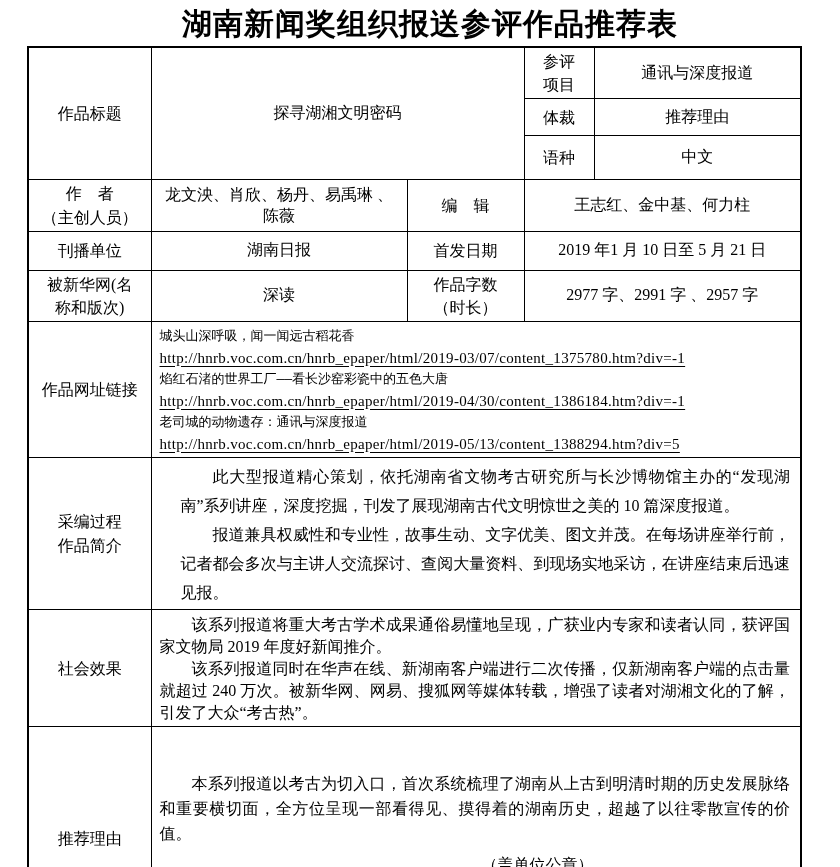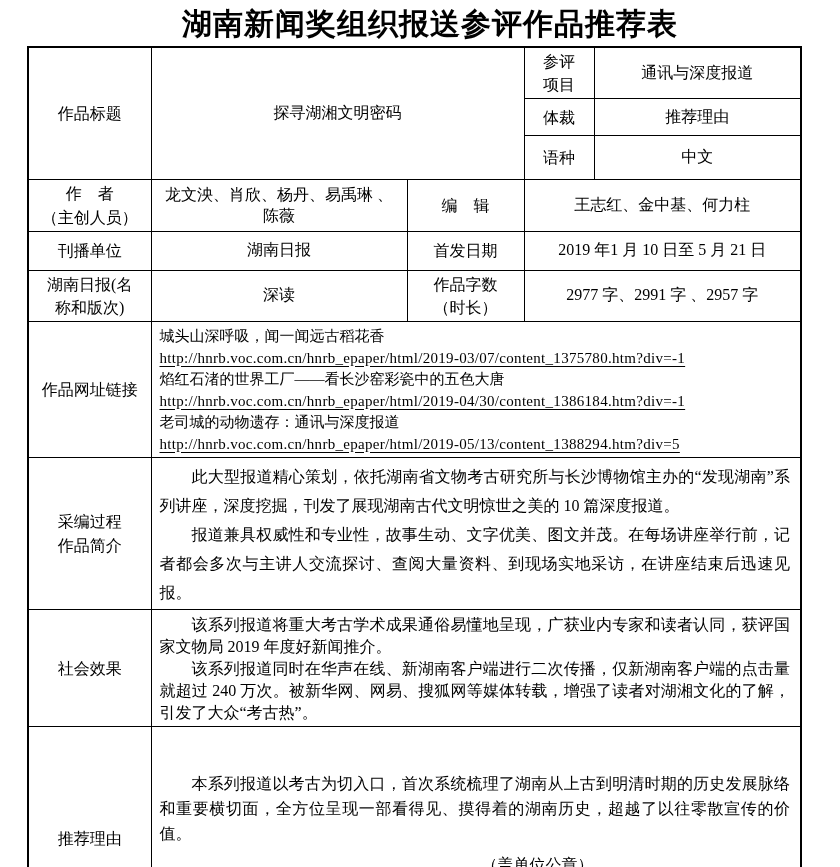--- a/index.html
+++ b/index.html
@@ -40,42 +40,42 @@
     text-align: center;
     vertical-align: middle;
     overflow: hidden;
   }
   .label-cell { line-height: 1.45; }
   .content-left {
     text-align: left;
     vertical-align: top;
     padding: 4px 10px 2px 8px;
   }
-  .link-title { font-size: 15px; line-height: 21.5px; white-space: nowrap; }
+  .link-title { font-size: 13px; line-height: 21.5px; white-space: nowrap; font-family: Liberation Mono, monospace; }
   .link-url {
     font-size: 15px;
     line-height: 21.5px;
     white-space: nowrap;
     letter-spacing: 0.3px;
   }
   .u-solid { text-decoration: underline; text-underline-offset: 3px; }
   .u-wavy {
     text-decoration-line: underline;
     text-decoration-style: wavy;
     text-decoration-color: #cc2222;
     text-decoration-thickness: 1px;
     text-underline-offset: 3px;
     text-decoration: underline;
   }
   .para {
     margin: 0;
     text-indent: 2em;
     text-align: justify;
   }
-  .lh-process .para { line-height: 29px; }
+  .lh-process .para { line-height: 29px; margin-left: 21px; }
   .lh-effect  .para { line-height: 22px; }
   .lh-reco    .para { line-height: 25px; margin-top: 40px; }
   .sign-line { display: flex; margin-top: 6px; line-height: 25px; }
   .sig-label { margin-left: 66px; margin-top: 36px; }
   .seal-note { margin-left: 208px; }
   .date-line { margin-left: 338px; margin-top: 10px; line-height: 25px; }
 </style>
 </head>
 <body>
 
@@ -123,21 +123,21 @@
 
     <tr style="height:39px">
       <td class="label-cell">刊播单位</td>
       <td>湖南日报</td>
       <td class="label-cell">首发日期</td>
       <td colspan="2">2019 年1 月 10 日至 5 月 21 日</td>
     </tr>
 
     <tr style="height:49px">
       <td class="label-cell">
-        <div>湖南日报(名</div>
+        <div>被新华网(名</div>
         <div>称和版次)</div>
       </td>
       <td>深读</td>
       <td class="label-cell">
         <div>作品字数</div>
         <div>（时长）</div>
       </td>
       <td colspan="2">2977 字、2991 字 、2957 字</td>
     </tr>
 

